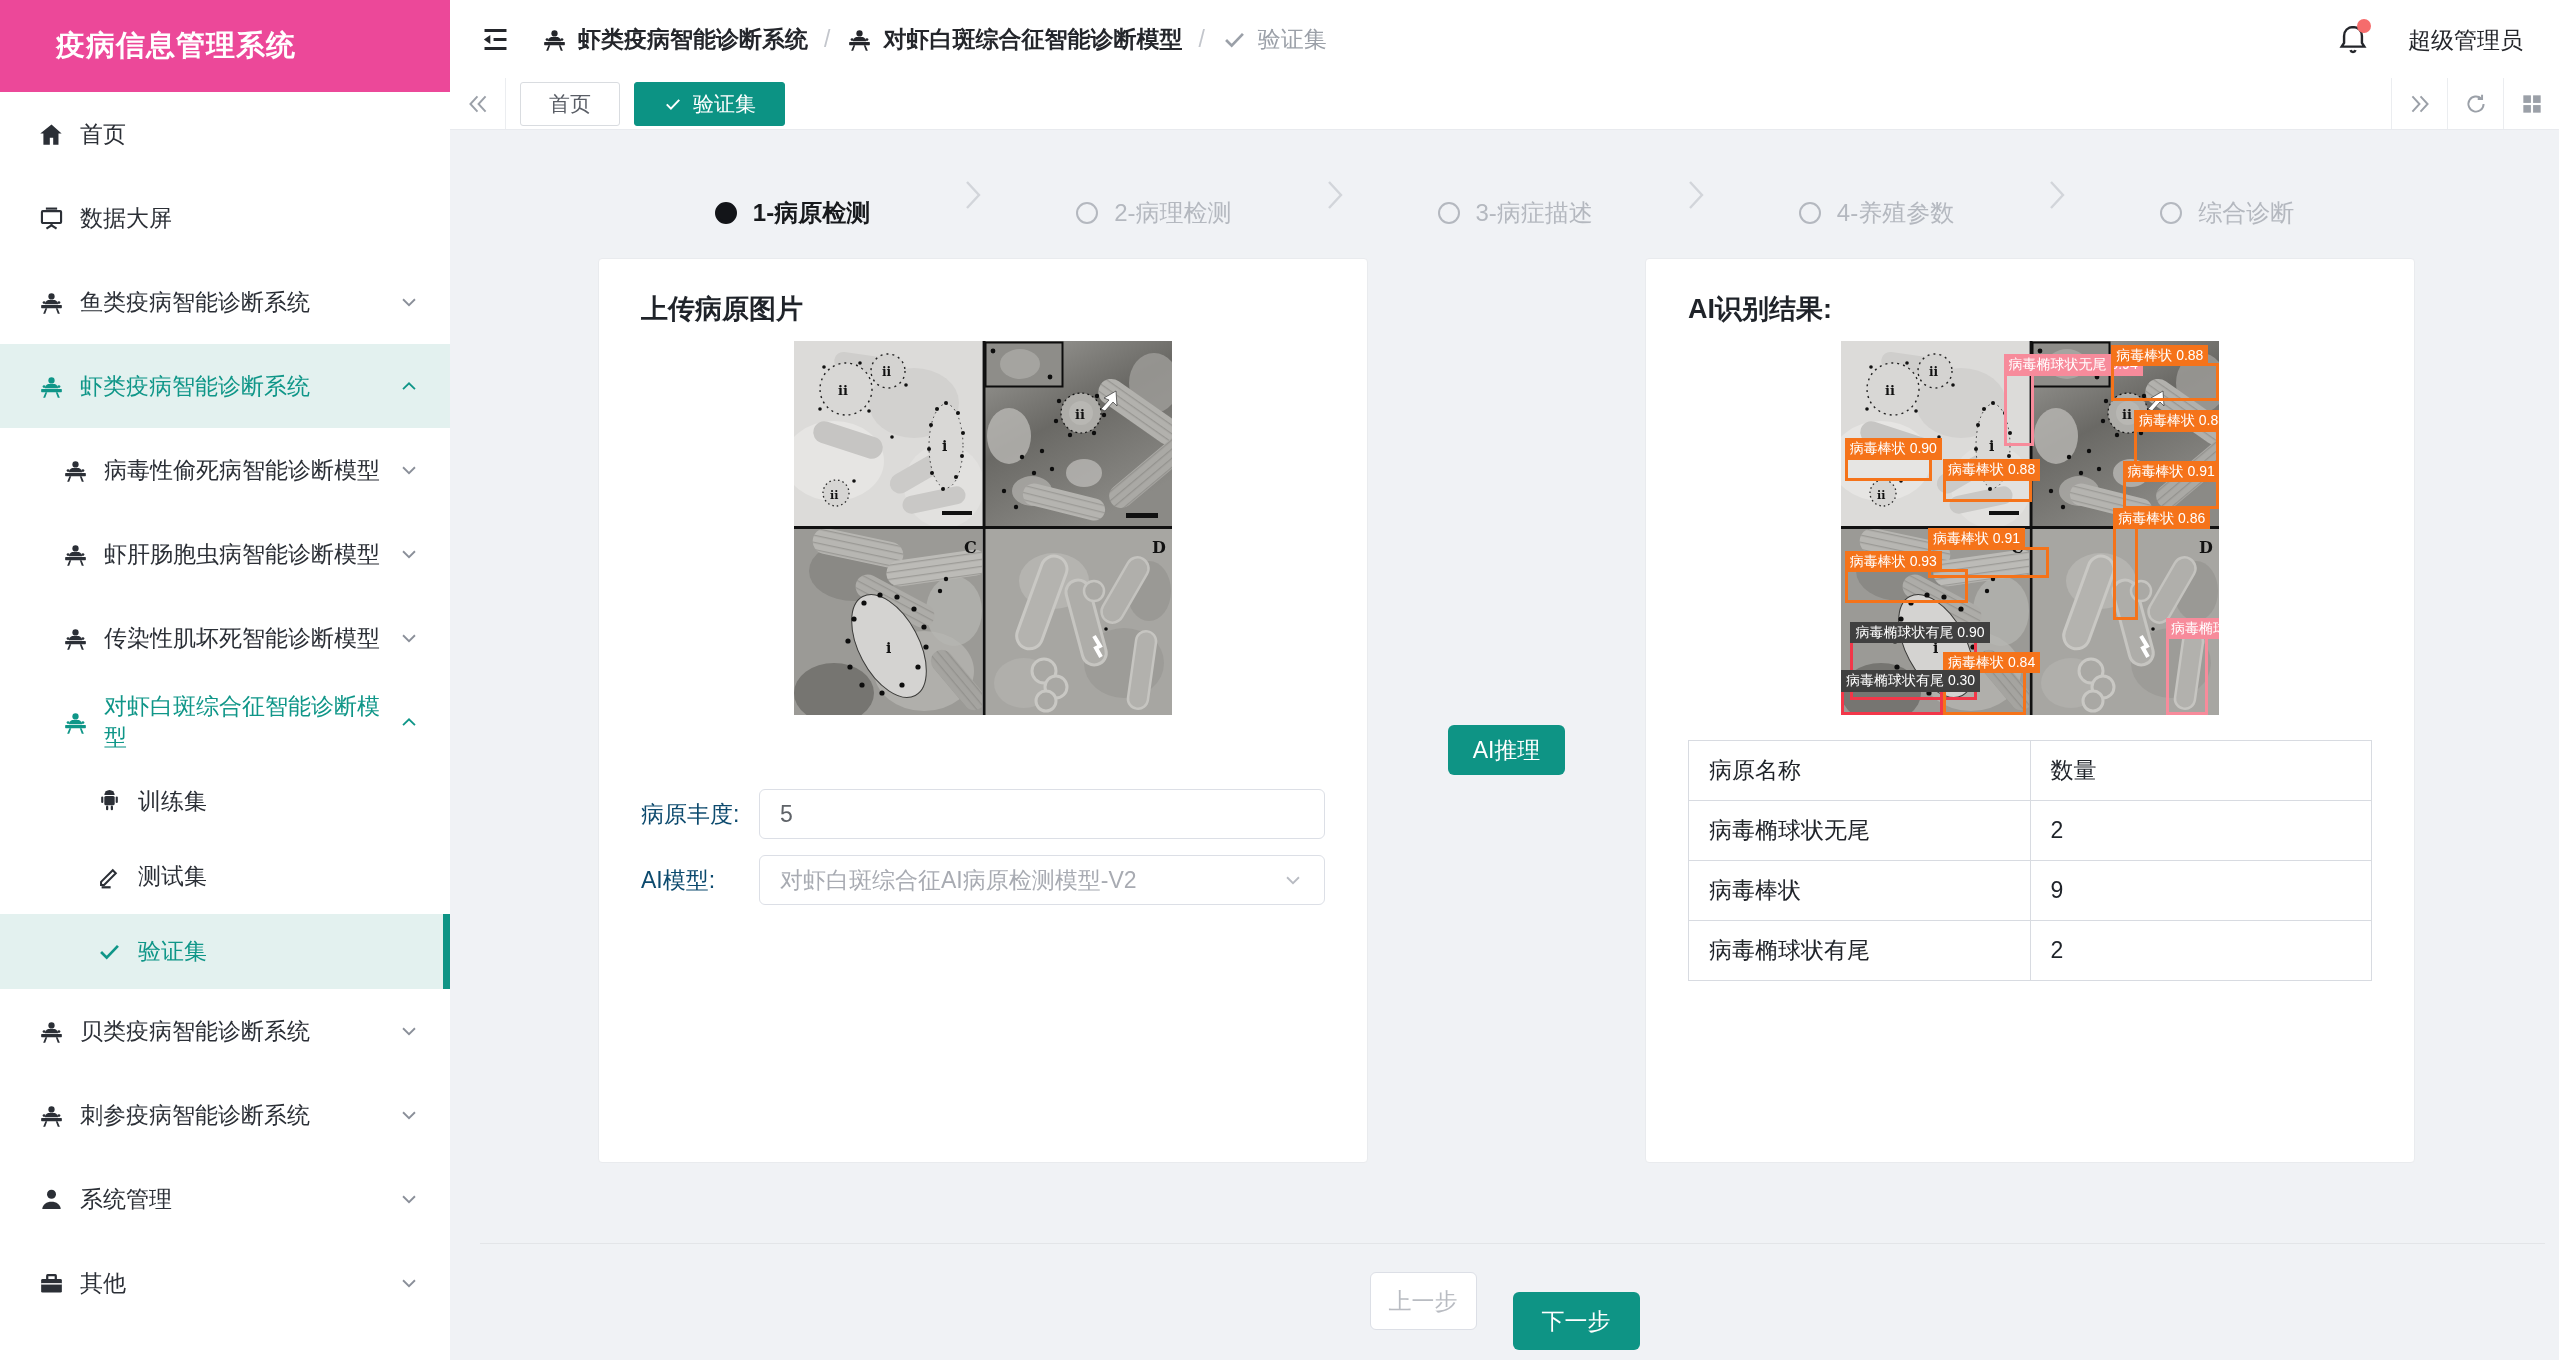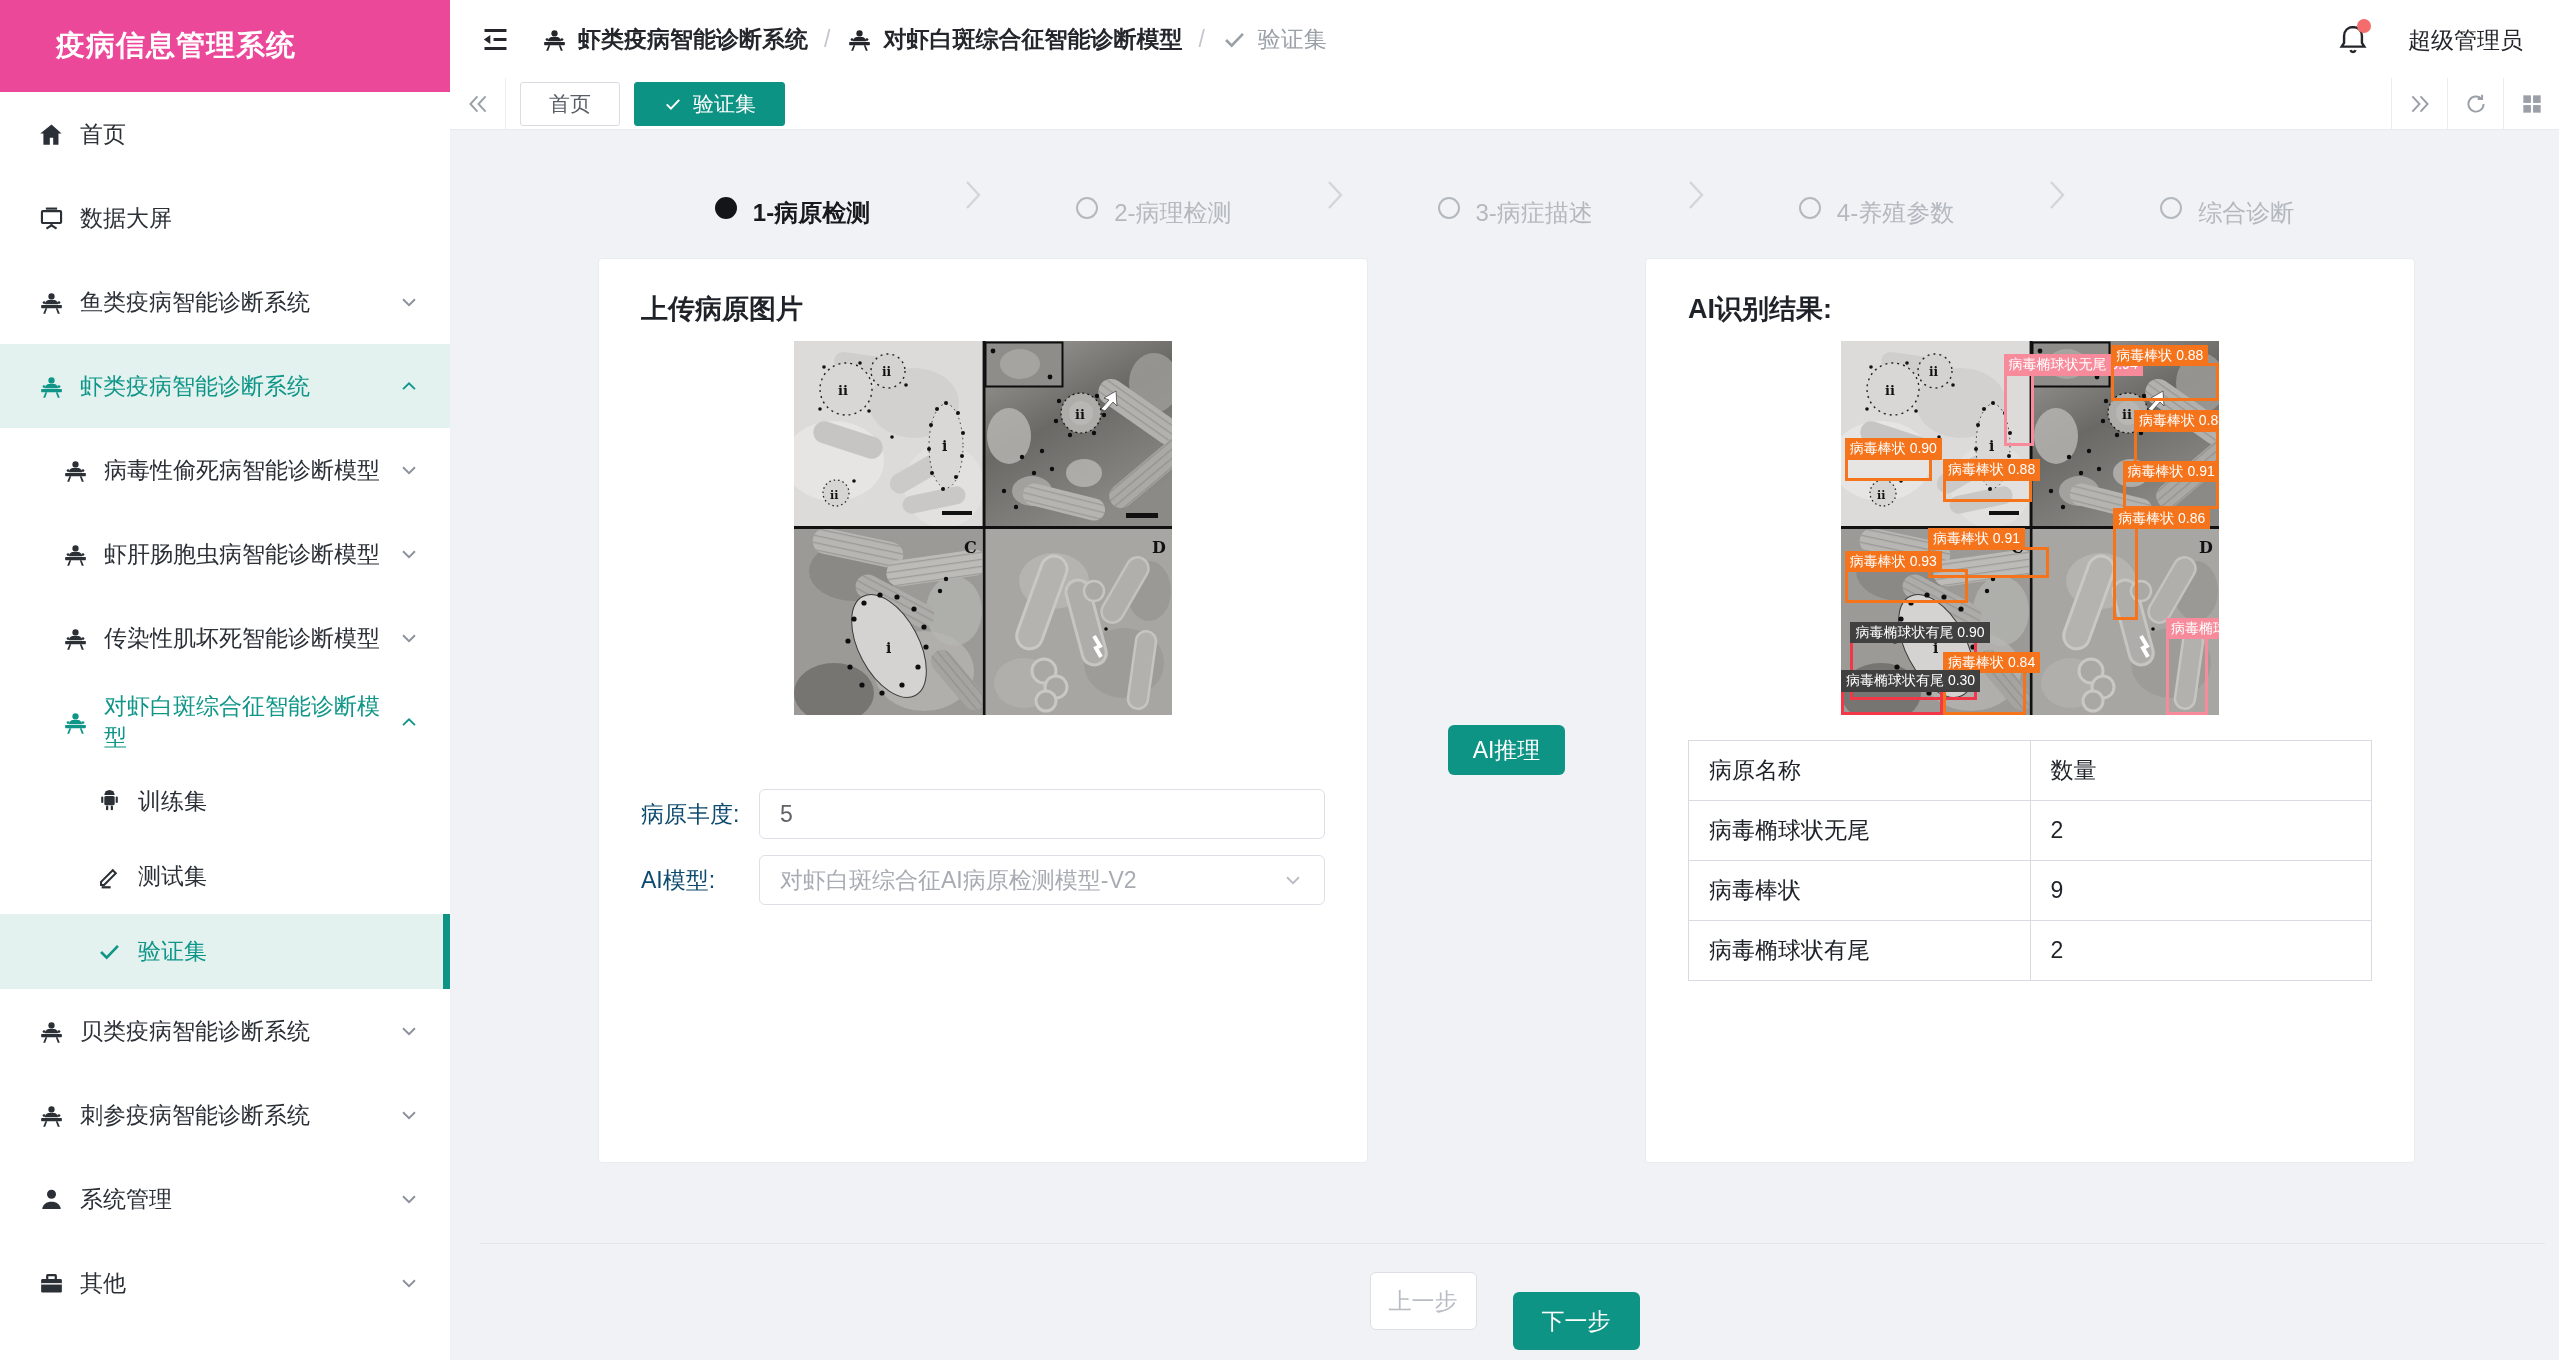--- a/index.html
+++ b/index.html
@@ -52,21 +52,21 @@
   .tab.active { background:#0c9384; border-color:#0c9384; color:#fff; }
   .tab .tab-check { width:20px; height:20px; }
   .tab .tab-check svg { width:100%; height:100%; }
   .tb-right-group { margin-left:auto; display:flex; align-items:stretch; }
   .tb-right-group .tb-cell { border-left:1px solid #ebedf0; }
 
   
   .content { flex:1; background:#f0f2f5; position:relative; overflow:hidden; }
 
   .stepper { padding-top:48px; height:82px; display:flex; align-items:center; justify-content:center; }
-  .step { display:flex; align-items:flex-start; gap:16px;margin-top:36px; }
+  .step { display:flex; align-items:center; gap:16px;margin-top:36px; }
   .step-dot { width:22px; height:22px; border-radius:50%; flex:none; }
   .step.active .step-dot { background:#131519; border:3px solid #131519; }
   .step:not(.active) .step-dot { border:2px solid #b4b8bf; background:transparent; }
   .step-label { font-size:24px; white-space:nowrap; }
   .step.active .step-label { font-weight:bold; color:#17191c; }
   .step:not(.active) .step-label { color:#b4b8bf; }
   .step-arrow { margin:0 94px; color:#d2d5da; }
 
   .panels { display:flex; margin-top:46px; padding:0 144px 0 148px; align-items:flex-start; }
   .card { width:770px; height:905px; flex:none; background:#fff; border:1px solid #e9ebee; border-radius:4px; padding:34px 42px; }

